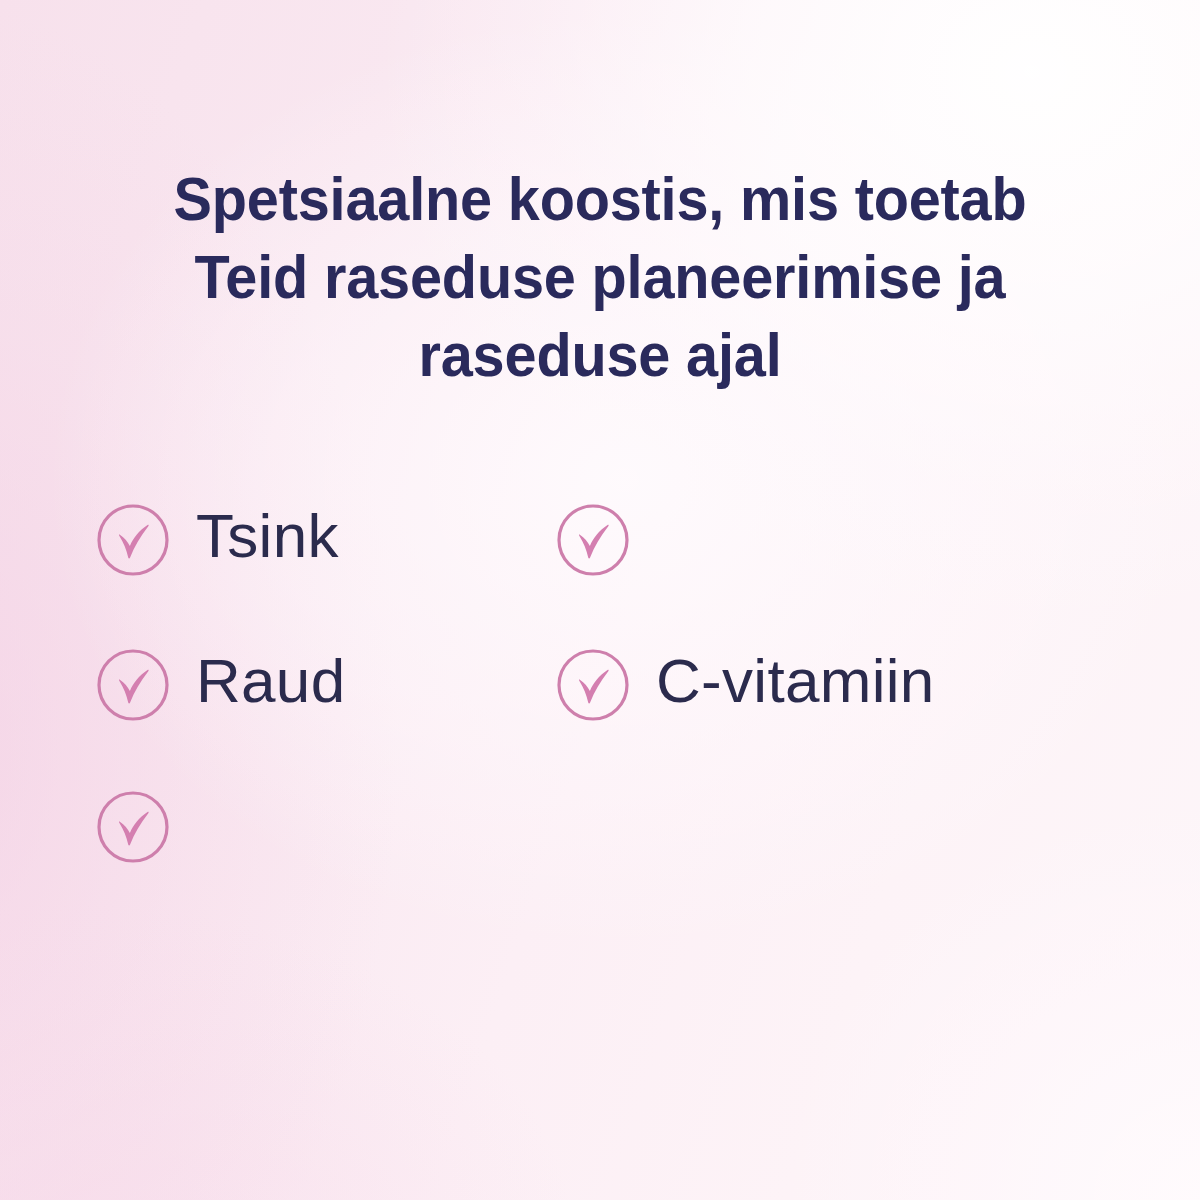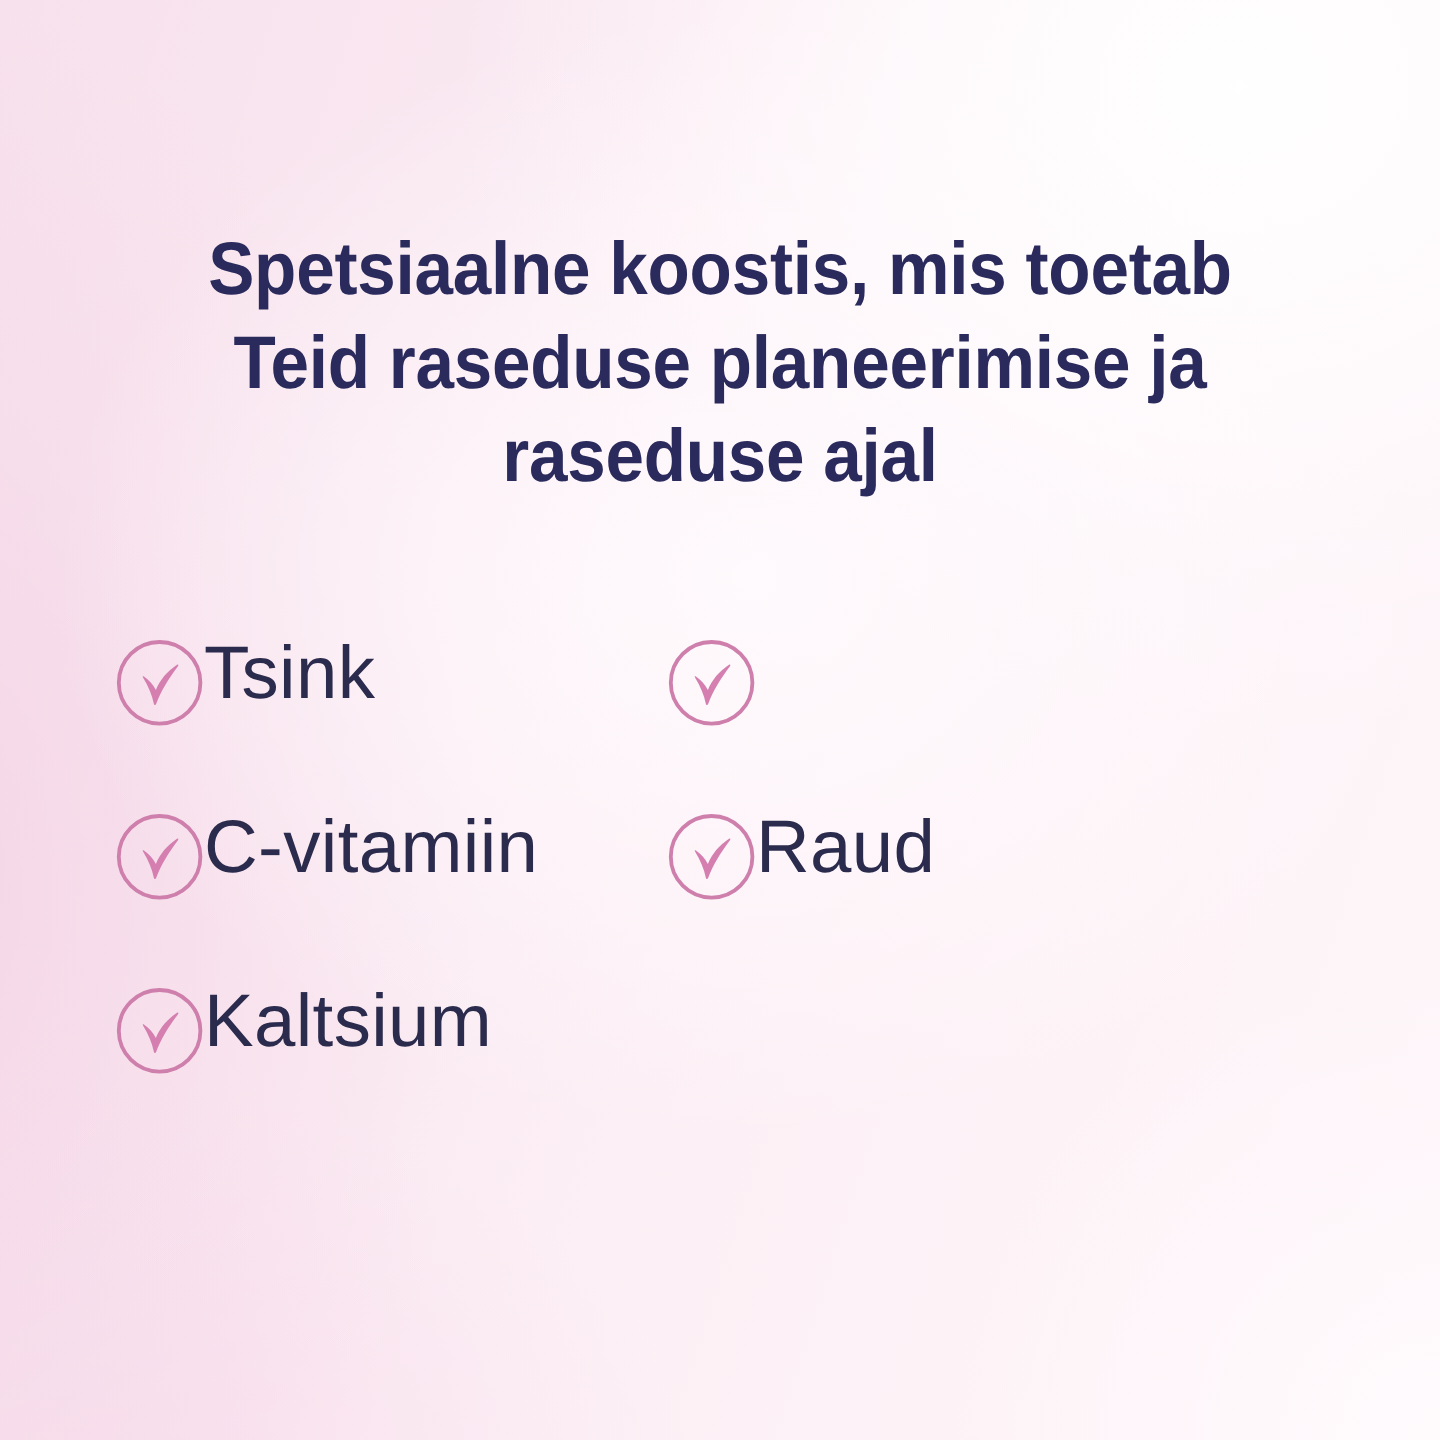--- a/index.html
+++ b/index.html
@@ -65,21 +65,20 @@
     background: radial-gradient(ellipse 700px 480px at 6% 104%,
         rgba(246,215,232,0.55) 0%,
         rgba(248,226,238,0) 72%);
   }
 
   #content {
     position: relative;
     z-index: 2;
     width: 1200px;
     height: 1163px;
-    margin-top: 26px;
   }
 
   
   .headline {
     position: absolute;
     left: 60px;
     right: 60px;
     top: 118px;
     text-align: center;
     color: #2a2a5c;
@@ -101,21 +100,22 @@
     width: 1040px;
     display: grid;
     grid-template-columns: 460px 1fr;
     grid-auto-rows: min-content;
     row-gap: 57px;
     column-gap: 0px;
   }
 
   .check-item {
     display: flex;
-    align-items: flex-end;
+    align-items: center;
+    gap: 26px;
   }
 
   .check-icon {
     flex: 0 0 auto;
     width: 74px;
     height: 74px;
     margin-top: 8px;
     display: block;
   }
   .check-icon svg {
@@ -174,39 +174,38 @@
         </span>
       </div>
 
       <div class="check-item">
         <span class="check-icon">
           <svg viewBox="0 0 74 74" xmlns="http://www.w3.org/2000/svg">
             <circle cx="37" cy="37" r="34" fill="none" stroke="#CE7FAC" stroke-width="3.2"></circle>
             <path d="M51.5 22.0 C43.0 27.6 37.0 35.2 33.9 43.0 C31.4 38.4 28.3 34.6 24.2 31.9 C22.9 31.1 22.6 31.6 23.4 33.0 C27.7 40.0 30.6 47.0 32.2 54.4 C32.5 55.8 33.6 55.9 34.1 54.6 C38.3 43.5 44.3 33.9 52.3 23.2 C53.0 22.2 52.6 21.3 51.5 22.0 Z" fill="#D47FB0"></path>
           </svg>
         </span>
+        <span class="check-label">Raud</span>
+      </div>
+
+      <div class="check-item">
+        <span class="check-icon">
+          <svg viewBox="0 0 74 74" xmlns="http://www.w3.org/2000/svg">
+            <circle cx="37" cy="37" r="34" fill="none" stroke="#CE7FAC" stroke-width="3.2"></circle>
+            <path d="M51.5 22.0 C43.0 27.6 37.0 35.2 33.9 43.0 C31.4 38.4 28.3 34.6 24.2 31.9 C22.9 31.1 22.6 31.6 23.4 33.0 C27.7 40.0 30.6 47.0 32.2 54.4 C32.5 55.8 33.6 55.9 34.1 54.6 C38.3 43.5 44.3 33.9 52.3 23.2 C53.0 22.2 52.6 21.3 51.5 22.0 Z" fill="#D47FB0"></path>
+          </svg>
+        </span>
         <span class="check-label">C-vitamiin</span>
       </div>
 
       <div class="check-item">
         <span class="check-icon">
           <svg viewBox="0 0 74 74" xmlns="http://www.w3.org/2000/svg">
             <circle cx="37" cy="37" r="34" fill="none" stroke="#CE7FAC" stroke-width="3.2"></circle>
             <path d="M51.5 22.0 C43.0 27.6 37.0 35.2 33.9 43.0 C31.4 38.4 28.3 34.6 24.2 31.9 C22.9 31.1 22.6 31.6 23.4 33.0 C27.7 40.0 30.6 47.0 32.2 54.4 C32.5 55.8 33.6 55.9 34.1 54.6 C38.3 43.5 44.3 33.9 52.3 23.2 C53.0 22.2 52.6 21.3 51.5 22.0 Z" fill="#D47FB0"></path>
           </svg>
         </span>
-        <span class="check-label">Raud</span>
-      </div>
-
-      <div class="check-item">
-        <span class="check-icon">
-          <svg viewBox="0 0 74 74" xmlns="http://www.w3.org/2000/svg">
-            <circle cx="37" cy="37" r="34" fill="none" stroke="#CE7FAC" stroke-width="3.2"></circle>
-            <path d="M51.5 22.0 C43.0 27.6 37.0 35.2 33.9 43.0 C31.4 38.4 28.3 34.6 24.2 31.9 C22.9 31.1 22.6 31.6 23.4 33.0 C27.7 40.0 30.6 47.0 32.2 54.4 C32.5 55.8 33.6 55.9 34.1 54.6 C38.3 43.5 44.3 33.9 52.3 23.2 C53.0 22.2 52.6 21.3 51.5 22.0 Z" fill="#D47FB0"></path>
-          </svg>
-        </span>
-        <span class="check-label">Kaltsium</span>
       </div>
 
 
     </div>
   </div>
 </div>
 
 </body></html>

